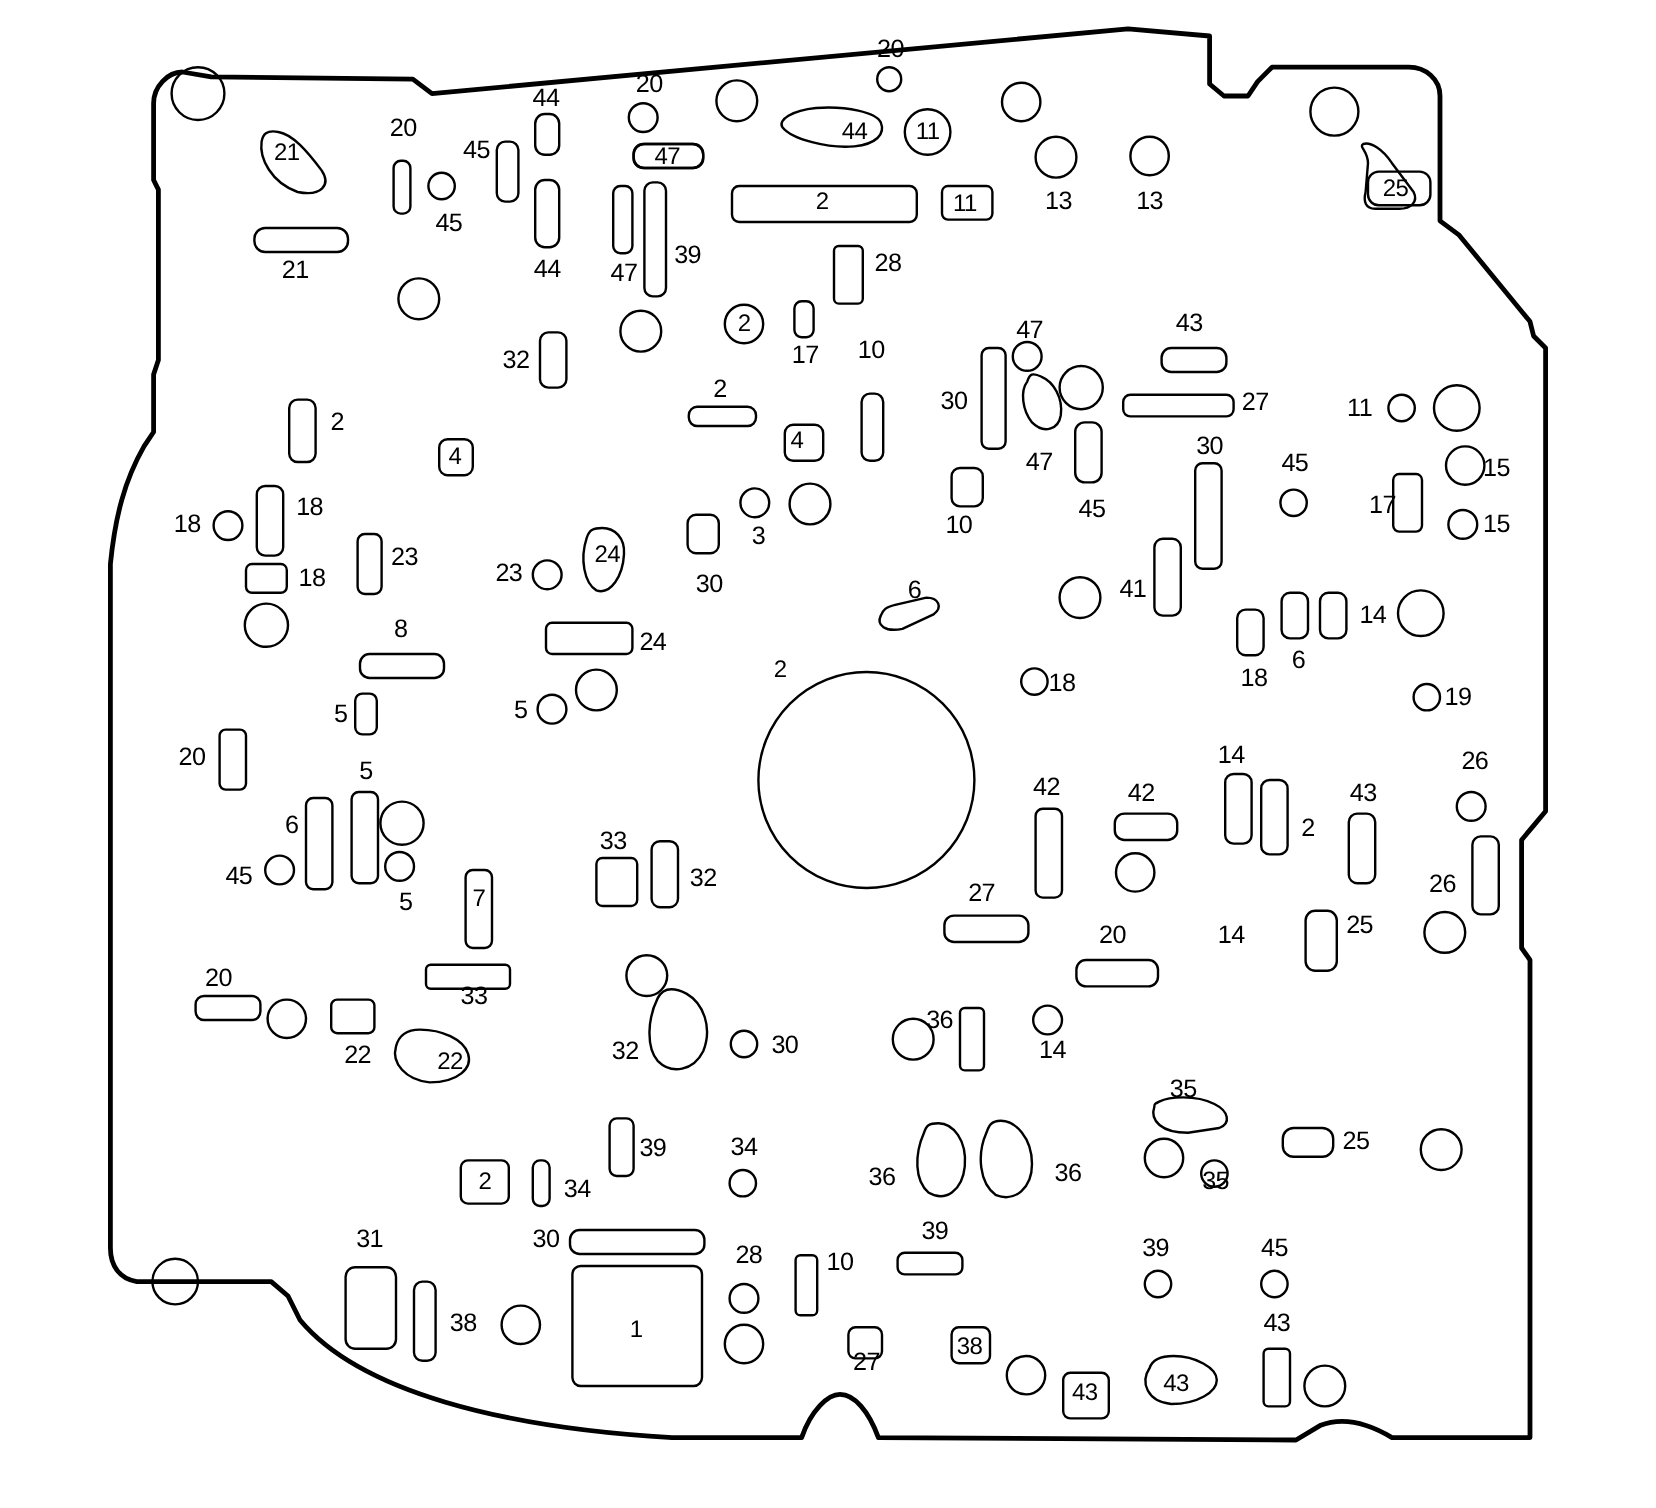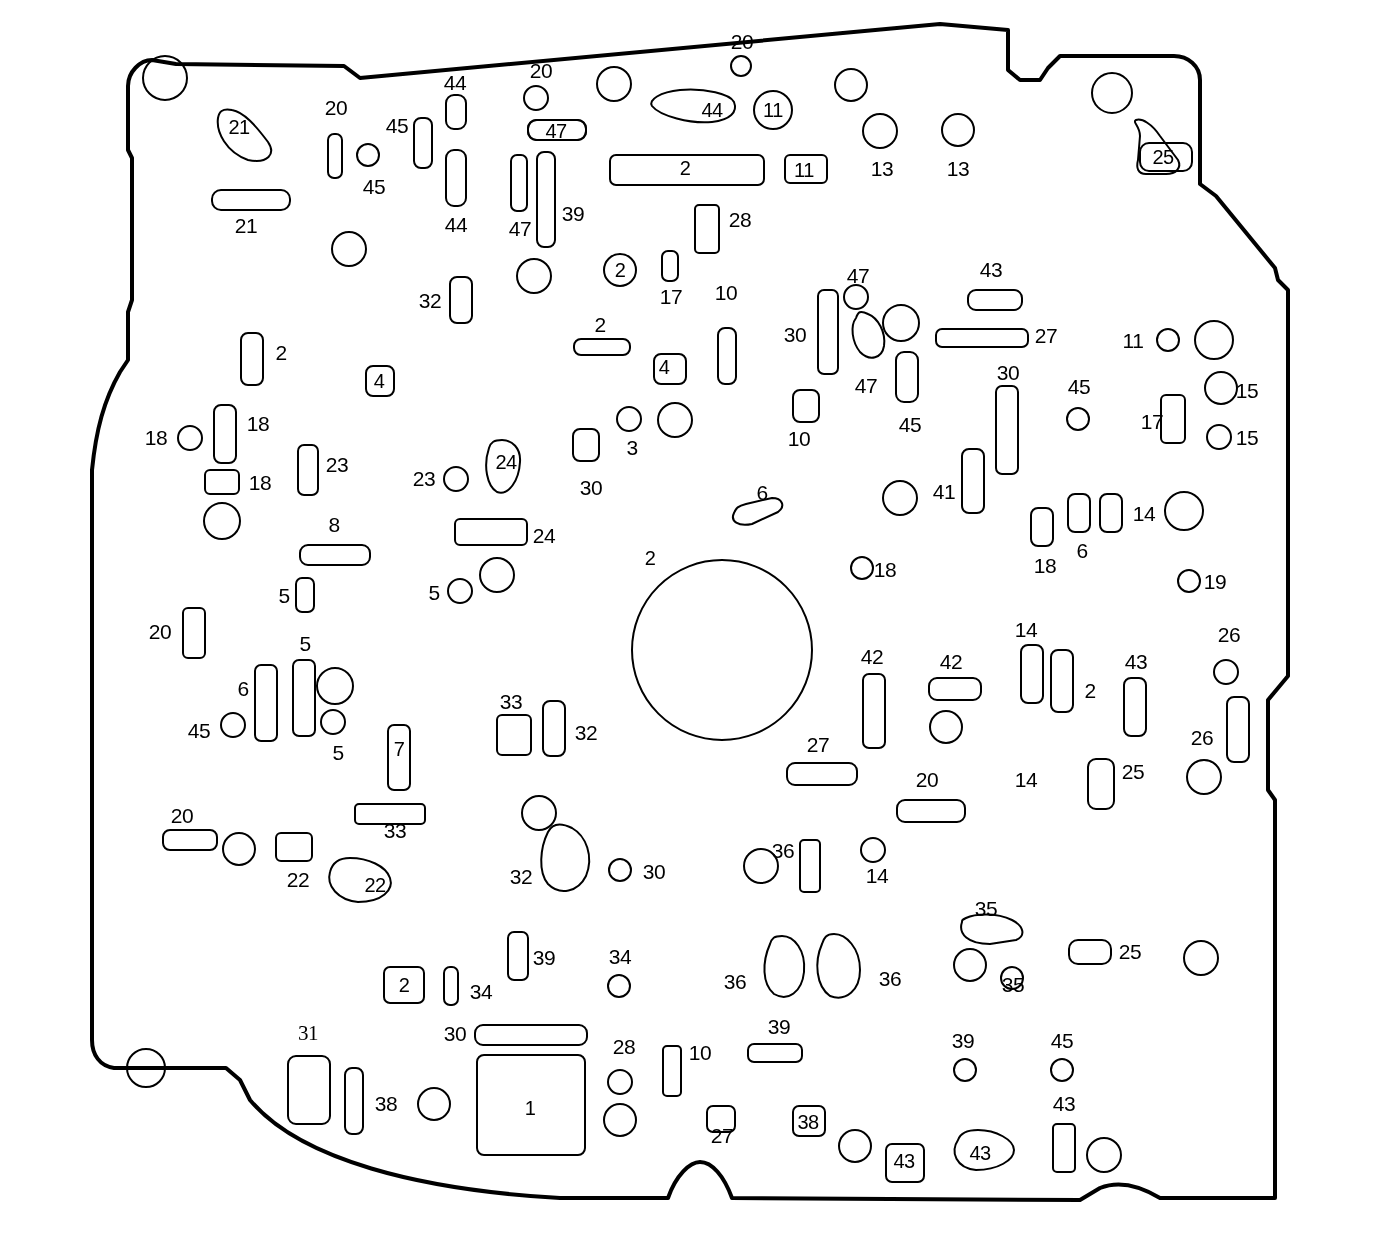--- a/index.html
+++ b/index.html
@@ -260,21 +260,21 @@
       <div class="lbl" style="left: 877px; top: 875px;">14</div>
       <div class="lbl" style="left: 986px; top: 908px;">35</div>
       <div class="lbl" style="left: 1130px; top: 951px;">25</div>
       <div class="lbl" style="left: 1013px; top: 984px;">35</div>
       <div class="lbl" style="left: 735px; top: 981px;">36</div>
       <div class="lbl" style="left: 890px; top: 978px;">36</div>
       <div class="lbl" style="left: 544px; top: 957px;">39</div>
       <div class="lbl" style="left: 620px; top: 956px;">34</div>
       <div class="lbl inner" style="left: 404px; top: 985px;">2</div>
       <div class="lbl" style="left: 481px; top: 991px;">34</div>
-      <div class="lbl" style="left: 308px; top: 1033px; font-family: Liberation Serif, serif;">31</div>
+      <div class="lbl" style="left: 308px; top: 1033px;">31</div>
       <div class="lbl" style="left: 455px; top: 1033px;">30</div>
       <div class="lbl" style="left: 624px; top: 1046px;">28</div>
       <div class="lbl" style="left: 700px; top: 1052px;">10</div>
       <div class="lbl" style="left: 779px; top: 1026px;">39</div>
       <div class="lbl" style="left: 963px; top: 1040px;">39</div>
       <div class="lbl" style="left: 1062px; top: 1040px;">45</div>
       <div class="lbl" style="left: 386px; top: 1103px;">38</div>
       <div class="lbl inner" style="left: 530px; top: 1108px;">1</div>
       <div class="lbl" style="left: 722px; top: 1135px;">27</div>
       <div class="lbl inner" style="left: 808px; top: 1122px;">38</div>

